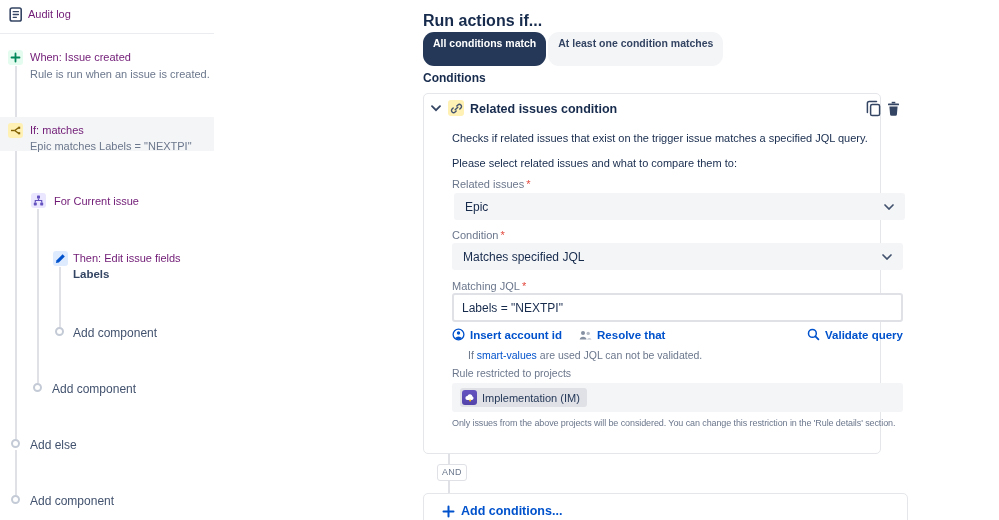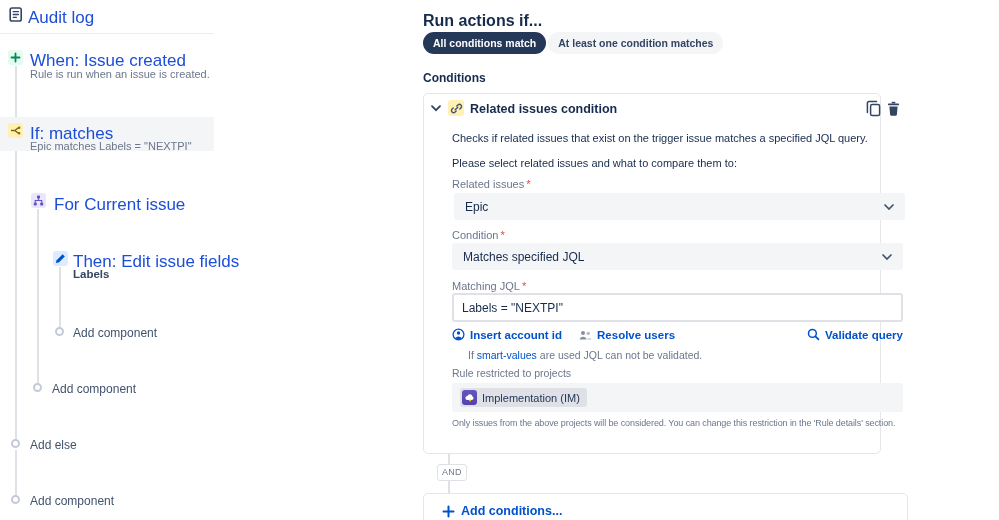--- a/index.html
+++ b/index.html
@@ -1,29 +1,29 @@
 <!DOCTYPE html>
 <html><head>
 <meta charset="utf-8">
 <style>
   html,body{margin:0;padding:0;background:#fff;}
   .stage{position:relative;width:999px;height:520px;background:#fff;overflow:hidden;
          font-family:"Liberation Sans",sans-serif;-webkit-font-smoothing:antialiased;}
   .t{position:absolute;white-space:nowrap;}
-  .node-title{font-size:17px;color:#1d4ed8;}
+  .node-title{font-size:11px;color:#701a75;}
   .node-sub{font-size:11px;color:#6B778C;}
   .add-label{font-size:12px;color:#42526E;cursor:pointer;}
   .vline{position:absolute;width:2px;background:#DFE1E6;}
   .circle{position:absolute;width:9px;height:9px;box-sizing:border-box;border:2px solid #C4CBD6;
           border-radius:50%;background:#fff;cursor:pointer;}
   .iconbox{position:absolute;width:15px;height:15px;border-radius:3px;display:flex;
            align-items:center;justify-content:center;}
   .divider{position:absolute;height:1px;background:#EBECF0;}
   .if-row{position:absolute;left:0;top:117px;width:214px;height:34px;background:#F4F5F7;cursor:pointer;}
-  .btn{height:22px;line-height:23px;border-radius:11px;font-size:10.5px;font-weight:bold;
+  .btn{height:34px;line-height:23px;border-radius:11px;font-size:10.5px;font-weight:bold;
        padding:0 10px;cursor:pointer;display:inline-block;}
   .btn-dark{background:#253858;color:#FFFFFF;}
   .btn-light{background:#F4F5F7;color:#344563;margin-left:2px;}
   .card{position:absolute;left:423px;top:93px;width:458px;height:361px;box-sizing:border-box;
         background:#fff;border:1px solid #E4E6EA;border-radius:5px;}
   .card2{position:absolute;left:423px;top:493px;width:485px;height:42px;box-sizing:border-box;
          background:#fff;border:1px solid #E4E6EA;border-radius:5px;}
   .card .abs{position:absolute;}
   .hdr-title{font-size:12.5px;font-weight:bold;color:#172B4D;}
   .body-text{font-size:11px;color:#172B4D;}
@@ -211,21 +211,21 @@
             </svg>
           <span>Insert account id</span>
         </span>
         <span class="blue-link" style="margin-left:17px;">
           <svg width="13" height="11" viewBox="0 0 13 11">
               <circle cx="4" cy="3" r="2" fill="#8590A2"></circle>
               <circle cx="9.2" cy="3.4" r="1.7" fill="#B3BAC5"></circle>
               <path d="M0.6 9.6a3.6 3.6 0 017 0z" fill="#8590A2"></path>
               <path d="M7.9 9.4a3 3 0 014.7 0z" fill="#B3BAC5"></path>
             </svg>
-          <span>Resolve users</span>
+          <span>Resolve that</span>
         </span>
         <span class="blue-link" style="margin-left:auto;">
           <svg width="13" height="13" viewBox="0 0 13 13">
               <circle cx="5.4" cy="5.4" r="3.9" fill="none" stroke="#0052CC" stroke-width="1.5"></circle>
               <path d="M8.4 8.4l3 3" stroke="#0052CC" stroke-width="1.8" stroke-linecap="round"></path>
             </svg>
           <span>Validate query</span>
         </span>
       </div>
 

